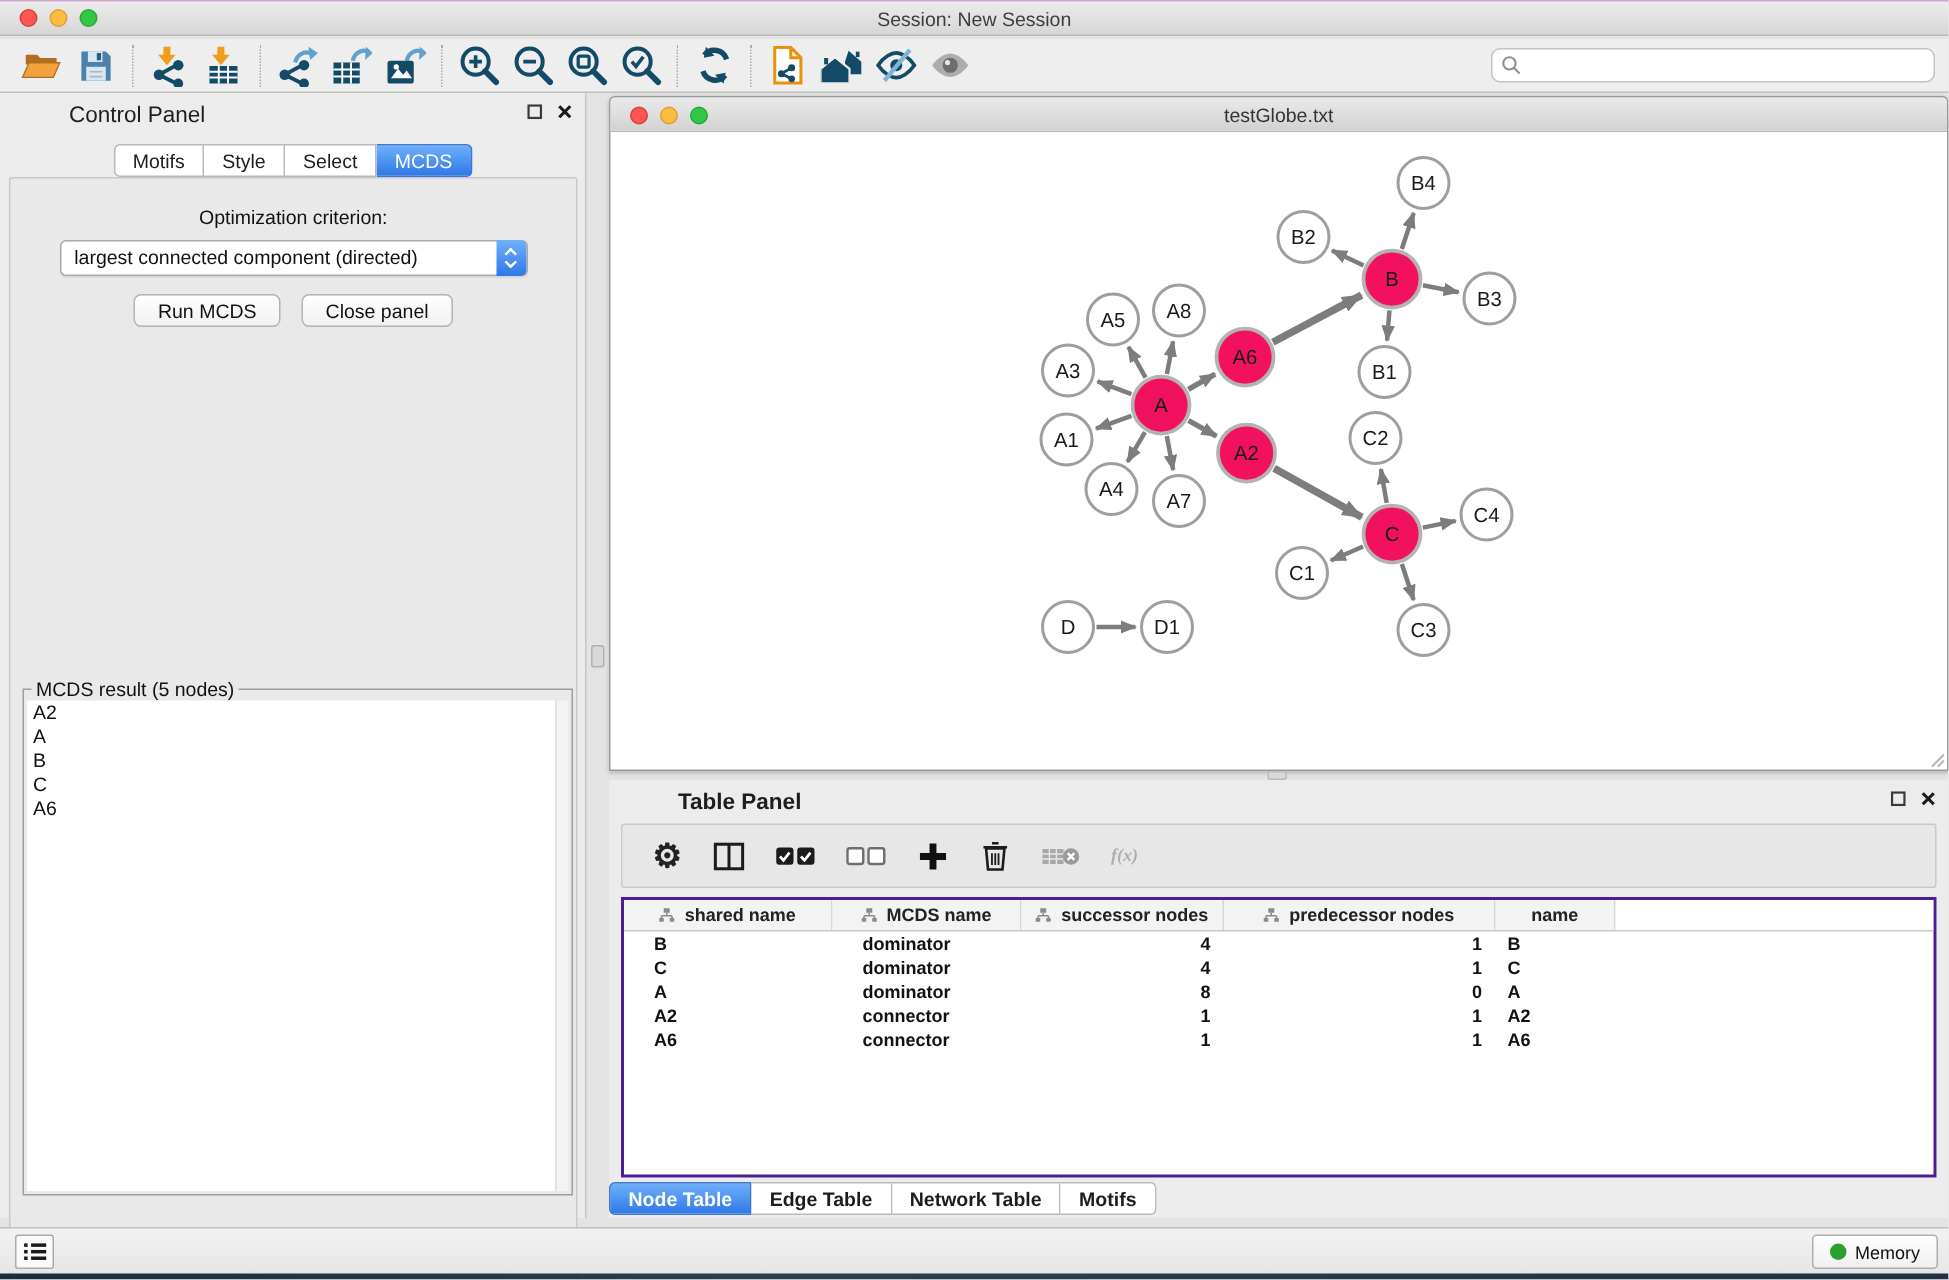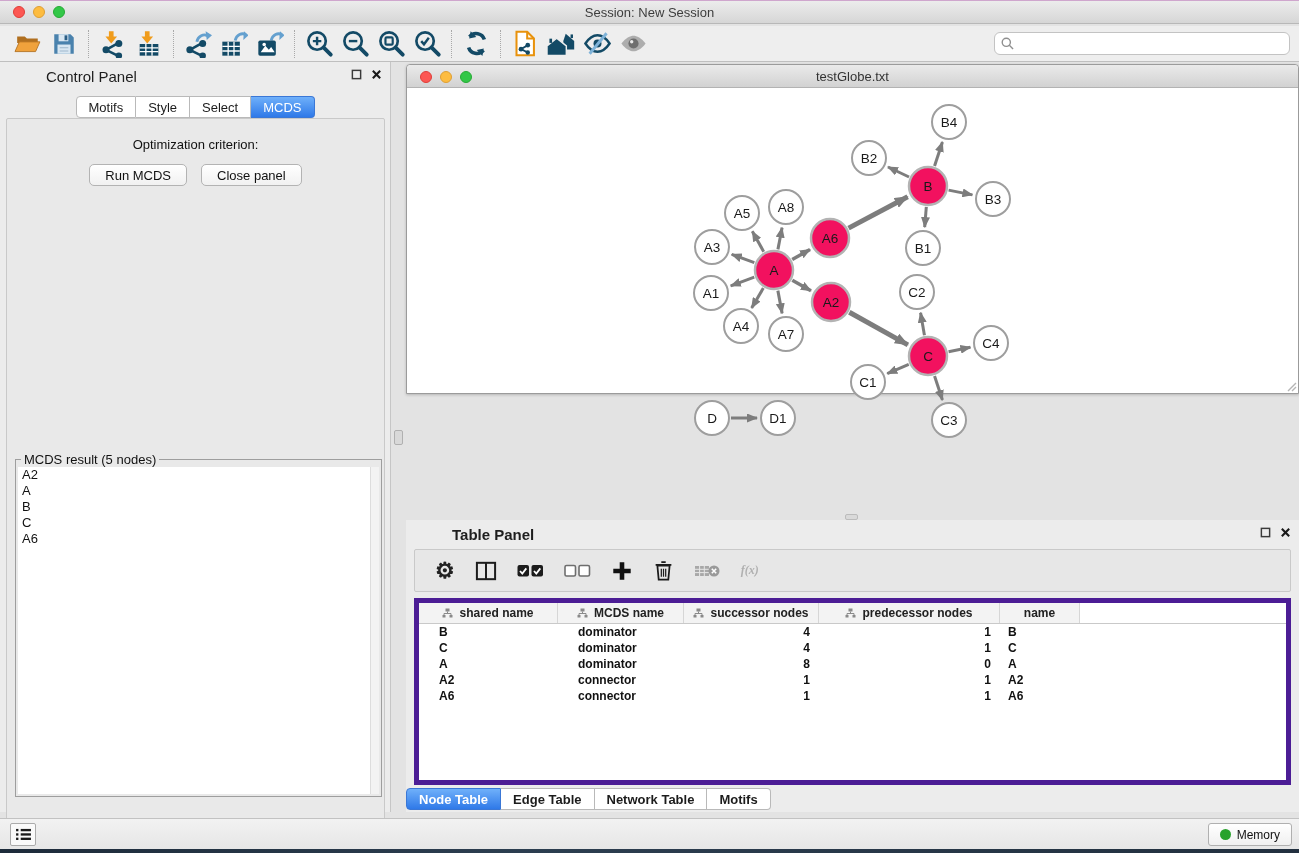--- a/index.html
+++ b/index.html
@@ -54,39 +54,39 @@
   .result-box { position:absolute; left:8px; top:340px; width:367px; height:338px; border:1px solid #9e9e9e; }
   .result-legend { position:absolute; left:5px; top:-8px; background:#e9e9e9; padding:0 3px; font-size:13px; color:#111; }
   .result-list { position:absolute; left:2px; top:7px; right:11px; bottom:2px; background:#fff; overflow:hidden; }
   .result-list div { font-size:13px; line-height:16px; padding-left:4px; color:#111; }
   .result-scroll { position:absolute; right:2px; top:7px; width:9px; bottom:2px; background:#f3f3f3;
     border-left:1px solid #ddd; }
 
   
   .v-grip { position:absolute; left:394px; top:430px; width:9px; height:15px; background:#d9d9d9;
     border:1px solid #b0b0b0; border-radius:2px; }
-  .net-window { position:absolute; left:406px; top:64px; width:893px; height:330px; background:#fff;
+  .net-window { position:absolute; left:406px; top:64px; width:893px; height:450px; background:#fff;
     border:1px solid #9b9b9b; border-radius:4px 4px 0 0; box-shadow:0 1px 3px rgba(0,0,0,.2); }
   .net-titlebar { position:relative; height:23px; background:linear-gradient(#eaeaea,#d2d2d2);
     border-bottom:1px solid #b3b3b3; border-radius:4px 4px 0 0; }
   .net-titlebar .title { position:absolute; left:0; right:0; top:0; height:23px; line-height:23px;
     text-align:center; font-size:13px; color:#333; }
   .net-canvas { position:absolute; left:0; top:23px; width:891px; height:425px; }
   .net-resize { position:absolute; right:1px; bottom:1px; width:12px; height:12px; }
   .h-grip { position:absolute; left:845px; top:514px; width:13px; height:6px; background:#d9d9d9;
     border:1px solid #bbb; border-radius:2px; }
 
   
   .table-panel { position:absolute; left:406px; top:520px; width:893px; height:292px; background:#ececec;font-weight:bold; }
   .tp-toolbar { position:absolute; left:8px; right:8px; top:29px; height:43px; background:#e7e7e7;
     border:1px solid #c9c9c9; border-radius:2px; display:flex; align-items:center; gap:20px; padding-left:20px; }
   .tp-toolbar .glyph { font-size:22px; color:#222; line-height:1; }
   .tp-toolbar .fx { font-family:"Liberation Serif",serif; font-style:italic; font-size:12px; color:#b0b0b0; }
   .data-table { position:absolute; left:8px; right:8px; top:78px; height:187px; background:#fff;
-    border:5px solid #4c1d95; overflow:hidden; }
+    border:2px solid #4c1d95; overflow:hidden; }
   .thead { display:flex; height:21px; border-bottom:1px solid #c9c9c9; }
   .th { background:#f3f3f3; border-right:1px solid #d6d6d6; font-size:12px; color:#222;
     display:flex; align-items:center; justify-content:center; gap:6px; }
   .th.filler { background:#fff; border-right:none; flex:1; }
   .tr { display:flex; height:16px; }
   .td { font-size:12px; color:#111; line-height:16px; white-space:nowrap; }
   .td.l { padding-left:20px; } .td.l2 { padding-left:8px; } .td.r { text-align:right; padding-right:9px; }
   .tp-tabs-row { position:absolute; left:0; right:0; top:268px; display:flex; justify-content:flex-start; }
 
   
@@ -278,20 +278,31 @@
       </span>
     </div>
     <div class="cp-tabs-row" id="cp-tabs">
         <div class="tab">Motifs</div>
         <div class="tab">Style</div>
         <div class="tab">Select</div>
         <div class="tab active">MCDS</div>
       </div>
     <div class="cp-content">
       <div class="opt-label">Optimization criterion:</div>
+      <div class="dropdown">
+        <span>largest connected component (directed)</span>
+        <span class="stepper">
+          <svg width="9" height="6" viewBox="0 0 10 6">
+              <path d="M1 5l4-4 4 4" fill="none" stroke="#fff" stroke-width="1.8"></path>
+            </svg>
+          <svg width="9" height="6" viewBox="0 0 10 6">
+              <path d="M1 1l4 4 4-4" fill="none" stroke="#fff" stroke-width="1.8"></path>
+            </svg>
+        </span>
+      </div>
       <div class="btn-row">
         <button class="mac-btn">Run MCDS</button>
         <button class="mac-btn">Close panel</button>
       </div>
       <div class="result-box">
         <span class="result-legend">MCDS result (5 nodes)</span>
         <div class="result-list" id="mcds-list">
             <div>A2</div>
             <div>A</div>
             <div>B</div>

